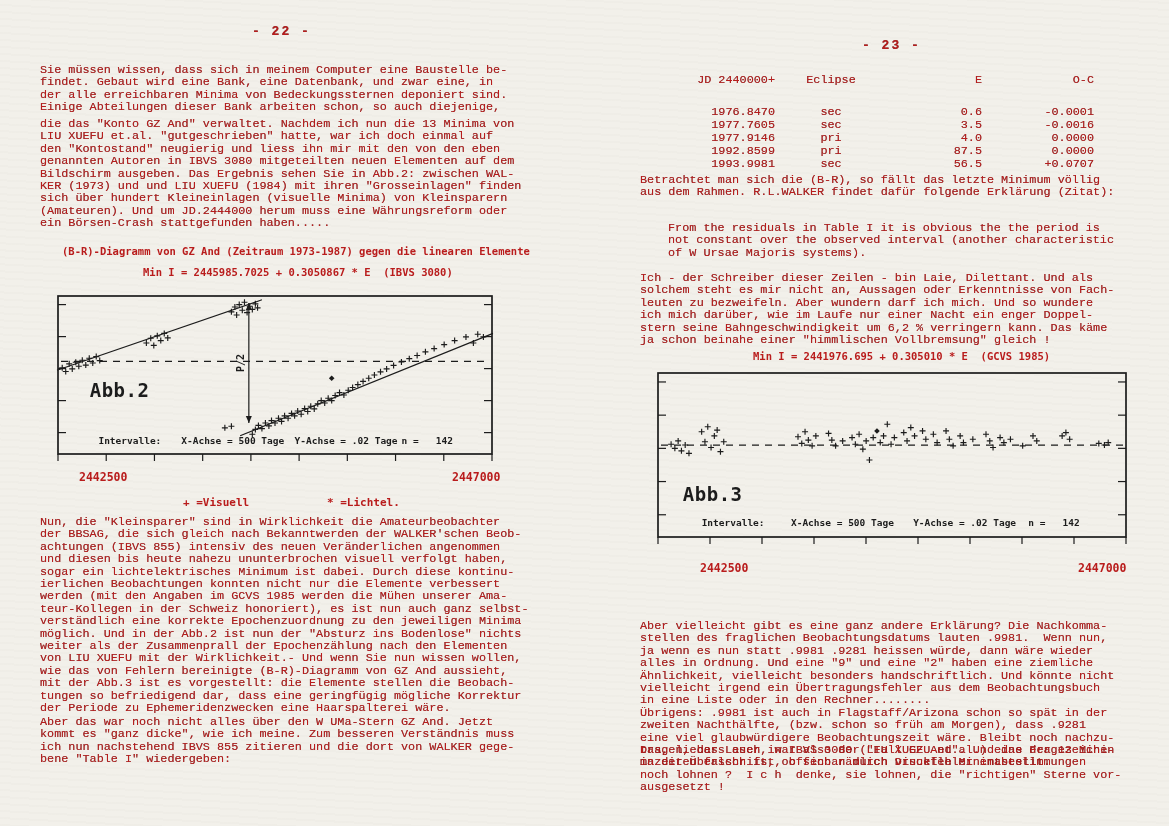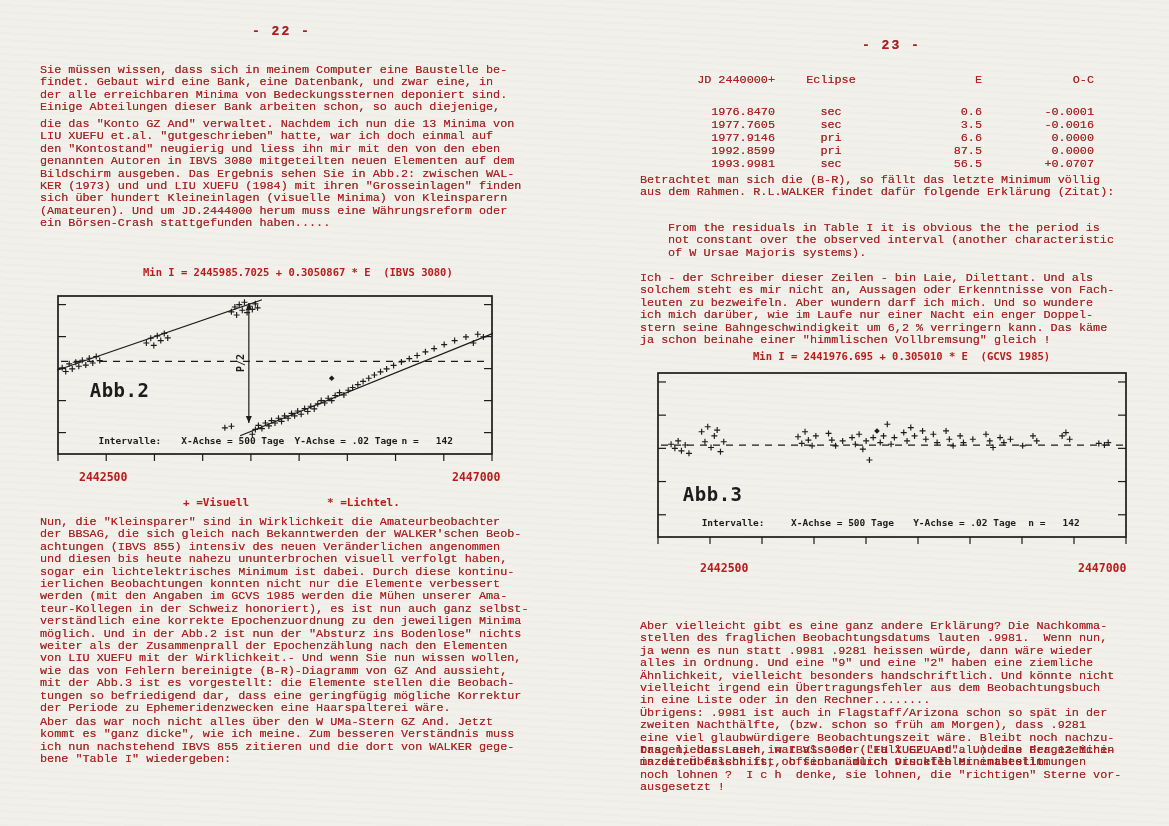--- a/index.html
+++ b/index.html
@@ -40,20 +40,21 @@
   <div class="block" style="left:40px;top:118px;">die das "Konto GZ And" verwaltet. Nachdem ich nun die 13 Minima von
 LIU XUEFU et.al. "gutgeschrieben" hatte, war ich doch einmal auf
 den "Kontostand" neugierig und liess ihn mir mit den von den eben
 genannten Autoren in IBVS 3080 mitgeteilten neuen Elementen auf dem
 Bildschirm ausgeben. Das Ergebnis sehen Sie in Abb.2: zwischen WAL-
 KER (1973) und und LIU XUEFU (1984) mit ihren "Grosseinlagen" finden
 sich über hundert Kleineinlagen (visuelle Minima) von Kleinsparern
 (Amateuren). Und um JD.2444000 herum muss eine Währungsreform oder
 ein Börsen-Crash stattgefunden haben.....</div>
 
+  <div class="caption dotm" style="left:62px;top:245px;">(B-R)-Diagramm von GZ And (Zeitraum 1973-1987) gegen die linearen Elemente</div>
   <div class="caption dotm" style="left:143px;top:266px;">Min I = 2445985.7025 + 0.3050867 * E  (IBVS 3080)</div>
 
   <svg id="abb2" style="left:57px;top:295px;" width="436" height="176" viewBox="0 0 436 176">
       <rect x="1" y="1" width="434" height="158" fill="none" stroke="#1c1c1c" stroke-width="1.7"></rect>
       <line x1="1" y1="159" x2="1" y2="166" stroke="#1c1c1c" stroke-width="1.2"></line>
       <line x1="49.22222222222222" y1="159" x2="49.22222222222222" y2="166" stroke="#1c1c1c" stroke-width="1.2"></line>
       <line x1="97.44444444444444" y1="159" x2="97.44444444444444" y2="166" stroke="#1c1c1c" stroke-width="1.2"></line>
       <line x1="145.66666666666666" y1="159" x2="145.66666666666666" y2="166" stroke="#1c1c1c" stroke-width="1.2"></line>
       <line x1="193.88888888888889" y1="159" x2="193.88888888888889" y2="166" stroke="#1c1c1c" stroke-width="1.2"></line>
       <line x1="242.11111111111111" y1="159" x2="242.11111111111111" y2="166" stroke="#1c1c1c" stroke-width="1.2"></line>
@@ -214,21 +215,21 @@
     </div>
     <div class="trow">
       <span class="c1">1977.7605</span>
       <span class="c2">sec</span>
       <span class="c3">3.5</span>
       <span class="c4">-0.0016</span>
     </div>
     <div class="trow">
       <span class="c1">1977.9146</span>
       <span class="c2">pri</span>
-      <span class="c3">6.6</span>
+      <span class="c3">4.0</span>
       <span class="c4">0.0000</span>
     </div>
     <div class="trow">
       <span class="c1">1992.8599</span>
       <span class="c2">pri</span>
       <span class="c3">87.5</span>
       <span class="c4">0.0000</span>
     </div>
     <div class="trow">
       <span class="c1">1993.9981</span>

